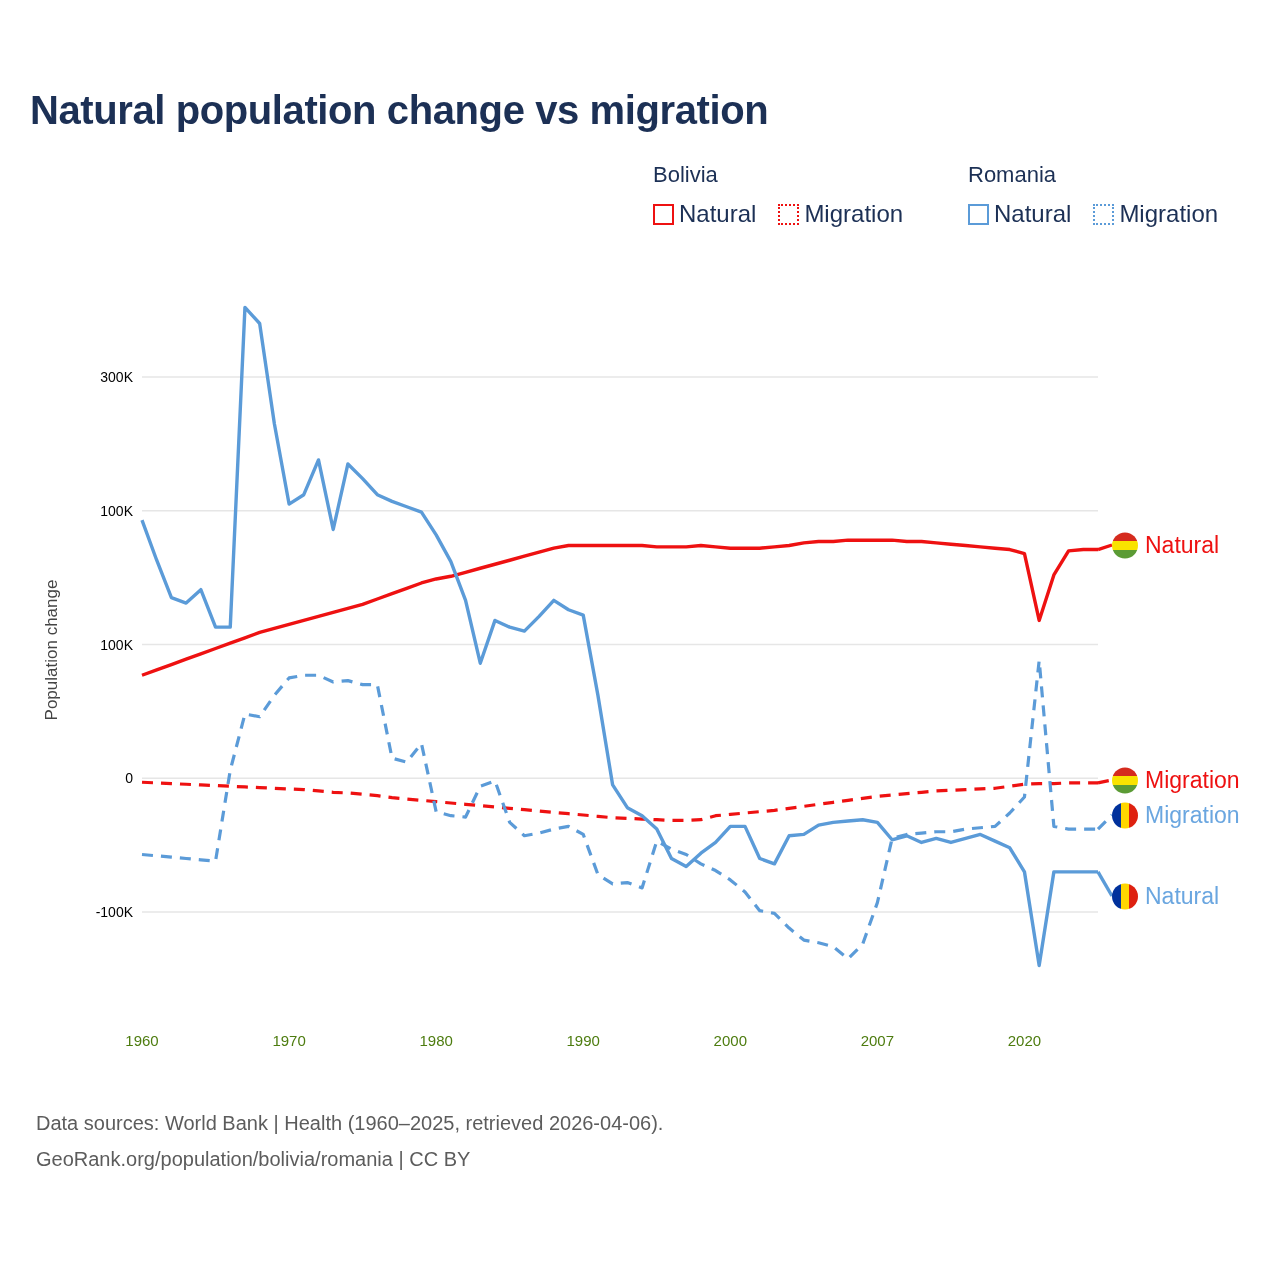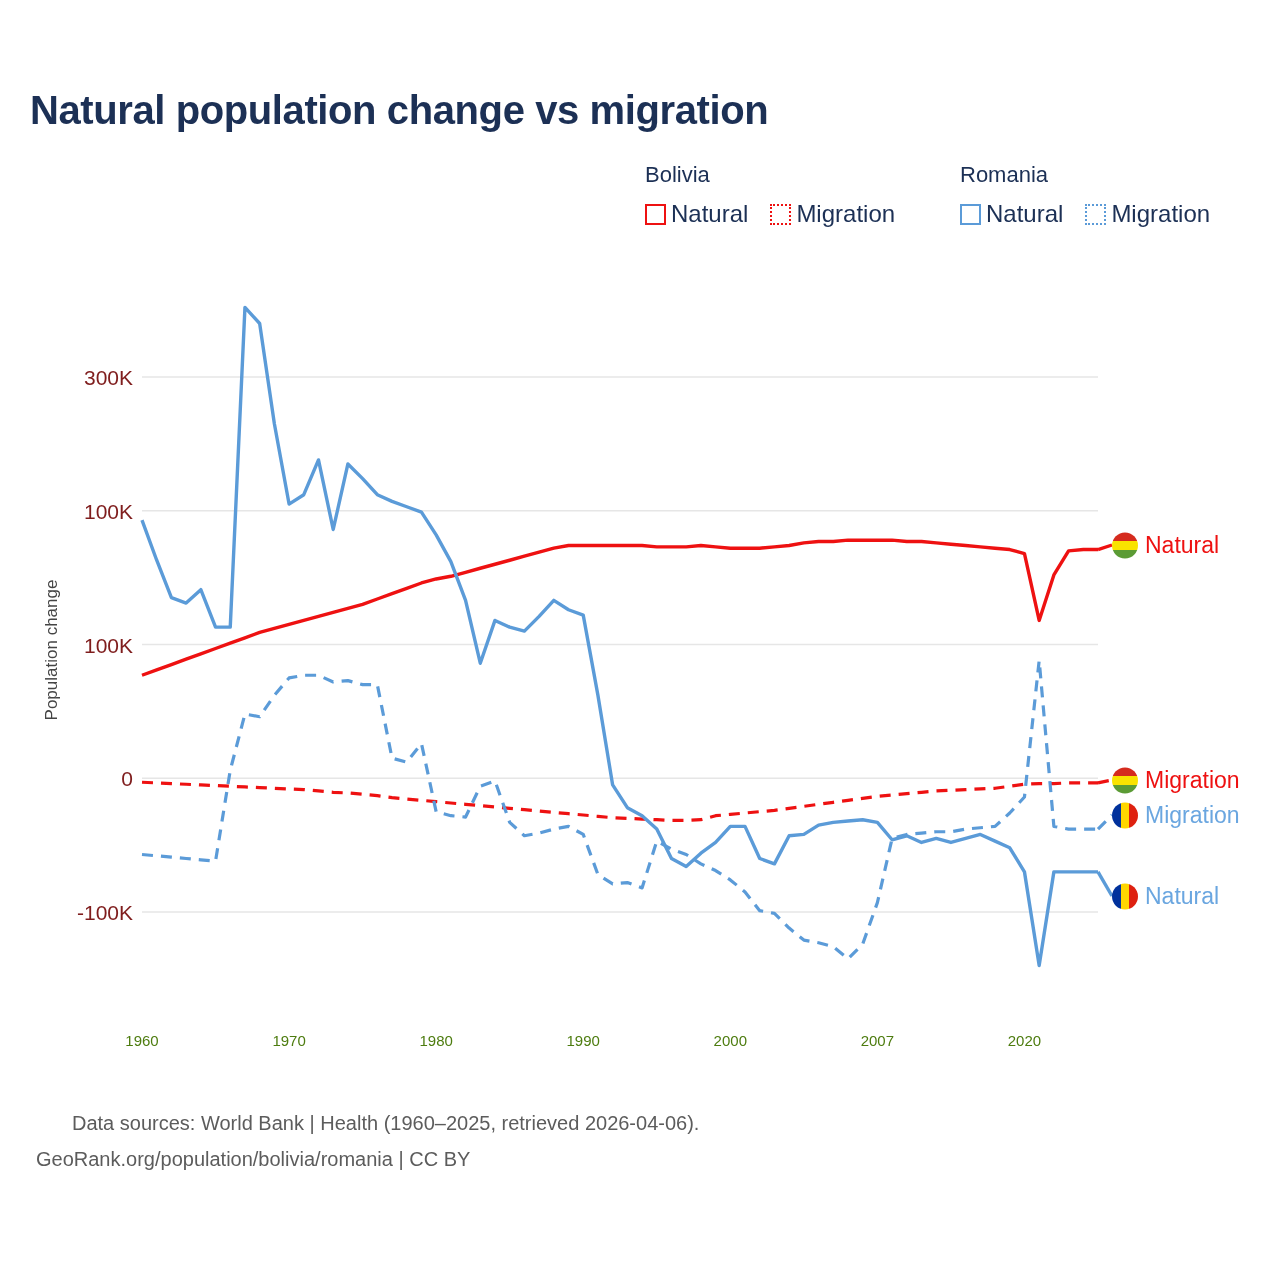--- a/index.html
+++ b/index.html
@@ -37,20 +37,21 @@
   .legend {
     position: absolute;
     left: 645px;
     top: 162px;
     width: 620px;
     height: 80px;
   }
   .legend-group {
     position: absolute;
     top: 0;
+    margin-left: 8px;
   }
   .legend-group.bolivia { left: 0px; }
   .legend-group.romania { left: 315px; }
 
   .legend-country {
     font-size: 22px;
     color: #1c3055;
     line-height: 26px;
     white-space: nowrap;
   }
@@ -92,22 +93,22 @@
     transform: rotate(-90deg);
     transform-origin: center center;
     font-size: 17px;
     color: #444;
     white-space: nowrap;
   }
   .ytick {
     position: absolute;
     right: 1147px;          
     text-align: right;
-    font-size: 21px;
-    color: #7f1d1d;
+    font-size: 14px;
+    color: #000000;
     line-height: 1;
     transform: translateY(-50%);
     white-space: nowrap;
   }
   .xtick {
     position: absolute;
     top: 1032px;
     font-size: 15px;
     color: #4d7c0f;
     transform: translateX(-50%);
@@ -146,21 +147,21 @@
   .end-text.red  { color: #ee1111; }
   .end-text.blue { color: #6aa6e0; }
 
   
   .footer {
     position: absolute;
     left: 36px;
     font-size: 20px;
     color: #5c5c5c;
   }
-  .footer.line1 { top: 1112px; margin-left: 36px; }
+  .footer.line1 { top: 1112px; }
   .footer.line2 { top: 1148px; }
 
   svg.plot {
     position: absolute;
     left: 0; top: 0;
     width: 1280px;
     height: 1280px;
   }
 </style>
 </head>

